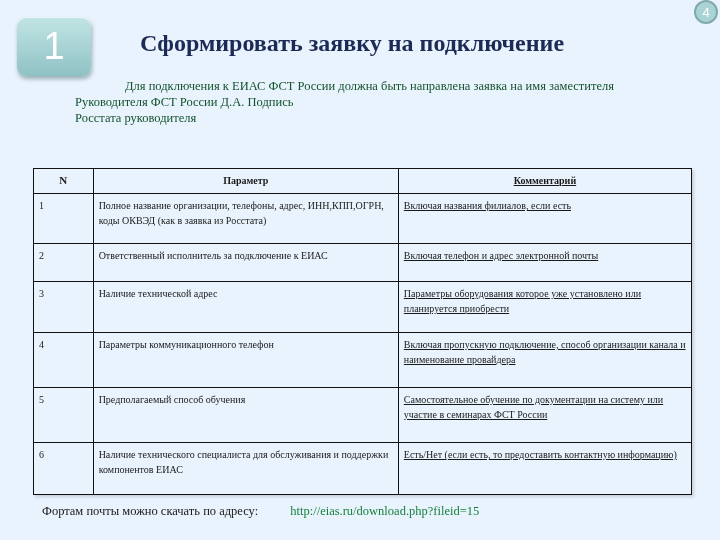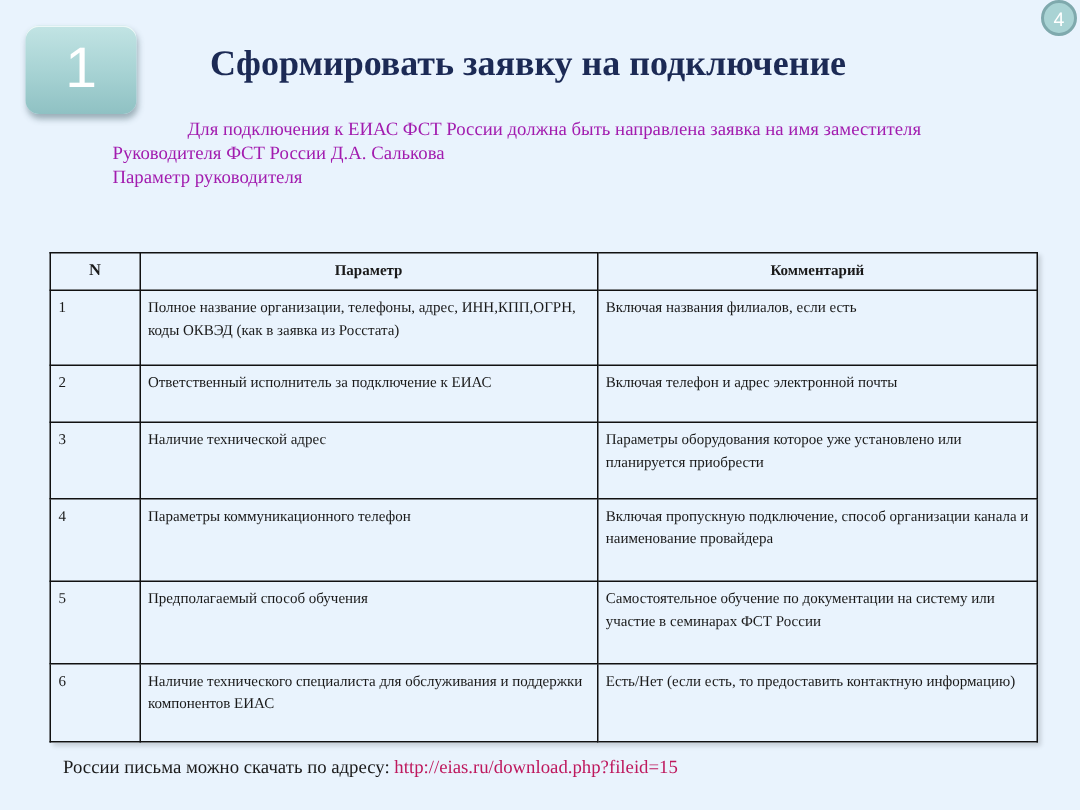--- a/index.html
+++ b/index.html
@@ -61,21 +61,21 @@
       color: #1c2a55;
       margin: 0;
     }
     .intro {
       position: absolute;
       left: 75px;
       top: 78px;
       width: 630px;
       font-size: 12.5px;
       line-height: 16px;
-      color: #a21caf;
+      color: #14532d;
     }
     .intro .line { white-space: nowrap; }
     .intro .line.first { padding-left: 50px; }
     table.req {
       position: absolute;
       left: 33px;
       top: 168px;
       width: 659px;
       border-collapse: collapse;
       box-shadow: 2px 2px 3px rgba(0,0,0,0.15);
@@ -90,54 +90,54 @@
     }
     table.req th {
       text-align: center;
       font-weight: bold;
       height: 16px;
       font-size: 10px;
     }
     table.req th.col-n { font-size: 11px; }
     .col-n { width: 49px; }
     .col-param { width: 296px; }
-    .col-comment { width: 284px; }
+    .col-comment { width: 284px; text-decoration: underline; }
     tr.r1 td { height: 41px; }
     tr.r2 td { height: 29px; }
     tr.r3 td { height: 42px; }
     tr.r4 td { height: 46px; }
     tr.r5 td { height: 46px; }
     tr.r6 td { height: 43px; }
     .footer {
       position: absolute;
       left: 42px;
       top: 504px;
       font-size: 12.5px;
       color: #1a1a1a;
       white-space: nowrap;
     }
-    .footer .url { color: #be185d; text-decoration: none; }
+    .footer .url { color: #15803d; text-decoration: none; margin-left: 29px; }
   </style>
 </head>
 <body>
 
 <div class="step-badge">
   <span>1</span>
 </div>
 
 <div class="page-number">
   <span>4</span>
 </div>
 
 <h1 class="title">Сформировать заявку на подключение</h1>
 
 <div class="intro">
   <div class="line first">Для подключения  к ЕИАС ФСТ России должна быть направлена заявка на имя заместителя</div>
-  <div class="line">Руководителя ФСТ России Д.А. Салькова</div>
-  <div class="line">Параметр руководителя</div>
+  <div class="line">Руководителя ФСТ России Д.А. Подпись</div>
+  <div class="line">Росстата руководителя</div>
 </div>
 
 <table class="req">
   <thead>
     <tr>
       <th class="col-n">N</th>
       <th class="col-param">Параметр</th>
       <th class="col-comment">Комментарий</th>
     </tr>
   </thead>
@@ -169,14 +169,14 @@
     </tr>
     <tr class="r6">
       <td class="col-n">6</td>
       <td class="col-param">Наличие технического специалиста для обслуживания и поддержки компонентов ЕИАС</td>
       <td class="col-comment">Есть/Нет (если есть, то предоставить контактную информацию)</td>
     </tr>
   </tbody>
 </table>
 
 <div class="footer">
-  <span>России письма можно скачать по адресу: </span><span class="url">http://eias.ru/download.php?fileid=15</span>
+  <span>Фортам почты можно скачать по адресу: </span><span class="url">http://eias.ru/download.php?fileid=15</span>
 </div>
 
 </body></html>

